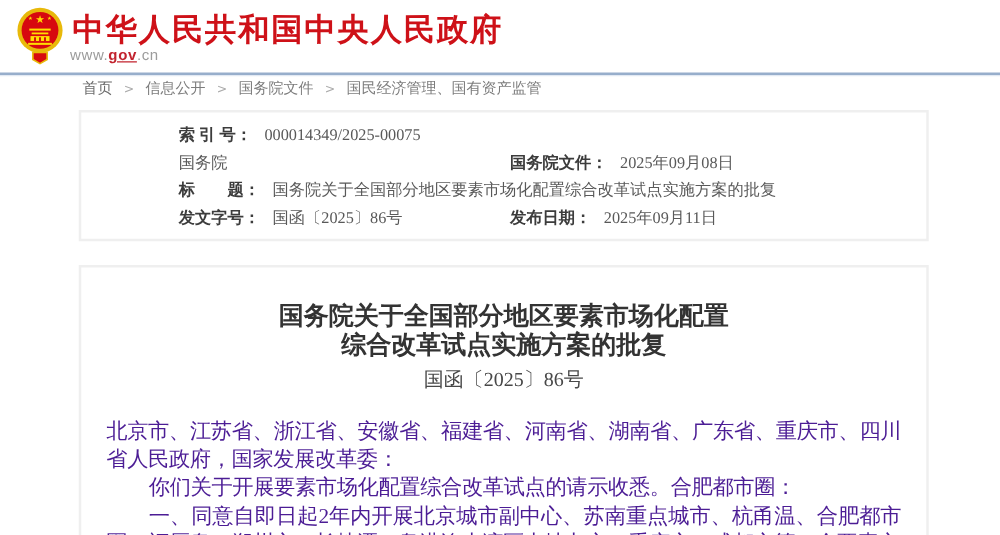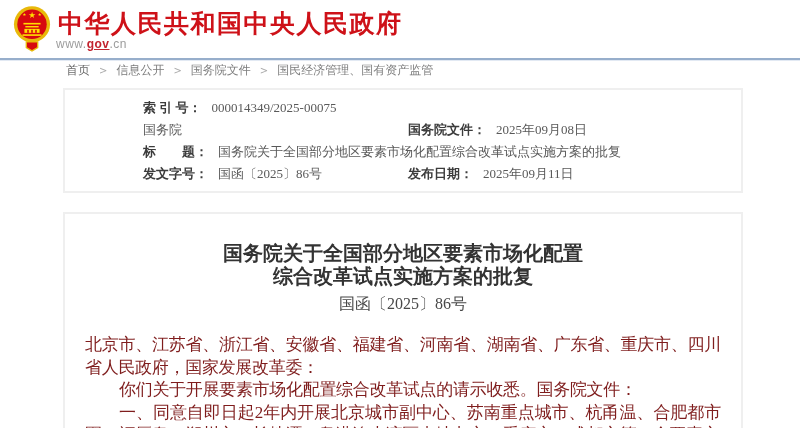--- a/index.html
+++ b/index.html
@@ -33,21 +33,21 @@
   .meta-label{font-weight:bold;color:#3c3c3c;white-space:pre;margin-right:10px;flex:none;}
   .meta-value{color:#595959;white-space:nowrap;}
   
   .doc-box{width:636px;margin:19px 0 0 63px;border:2px solid #efefef;background:#fff;
     padding:28px 20px 20px 20px;height:300px;
     font-family:"Liberation Serif","DejaVu Serif",serif;}
   .doc-title{text-align:center;font-size:20px;font-weight:bold;color:#333;line-height:23px;
     font-family:"Liberation Sans","DejaVu Sans",sans-serif;}
   .doc-number{text-align:center;font-size:16px;color:#484848;margin-top:6px;font-weight:normal;}
   .doc-body{margin-top:19px;}
-  .para{margin:0;font-size:17px;line-height:22.5px;color:#7f1d1d;text-align:justify;
+  .para{margin:0;font-size:17px;line-height:22.5px;color:#4c1d95;text-align:justify;
     letter-spacing:-0.3px;}
   .para.indent{text-indent:2em;}
 </style>
 </head>
 <body>
 
 <div class="site-header">
   <div class="emblem-wrap">
     <svg width="38" height="50" viewBox="0 0 40 52">
       <circle cx="20" cy="20" r="19" fill="#e8b90a"></circle>
@@ -104,16 +104,16 @@
       </div>
     </div>
   </div>
 
 <div class="doc-box">
   <div class="doc-title">国务院关于全国部分地区要素市场化配置</div>
   <div class="doc-title">综合改革试点实施方案的批复</div>
   <div class="doc-number">国函〔2025〕86号</div>
   <div class="doc-body">
       <p class="para">北京市、江苏省、浙江省、安徽省、福建省、河南省、湖南省、广东省、重庆市、四川省人民政府，国家发展改革委：</p>
-      <p class="para indent">你们关于开展要素市场化配置综合改革试点的请示收悉。国务院文件：</p>
+      <p class="para indent">你们关于开展要素市场化配置综合改革试点的请示收悉。合肥都市圈：</p>
       <p class="para indent">一、同意自即日起2年内开展北京城市副中心、苏南重点城市、杭甬温、合肥都市圈、福厦泉、郑州市、长株潭、粤港澳大湾区内地九市、重庆市、成都市等10个要素市</p>
     </div>
 </div>
 
 </body></html>

